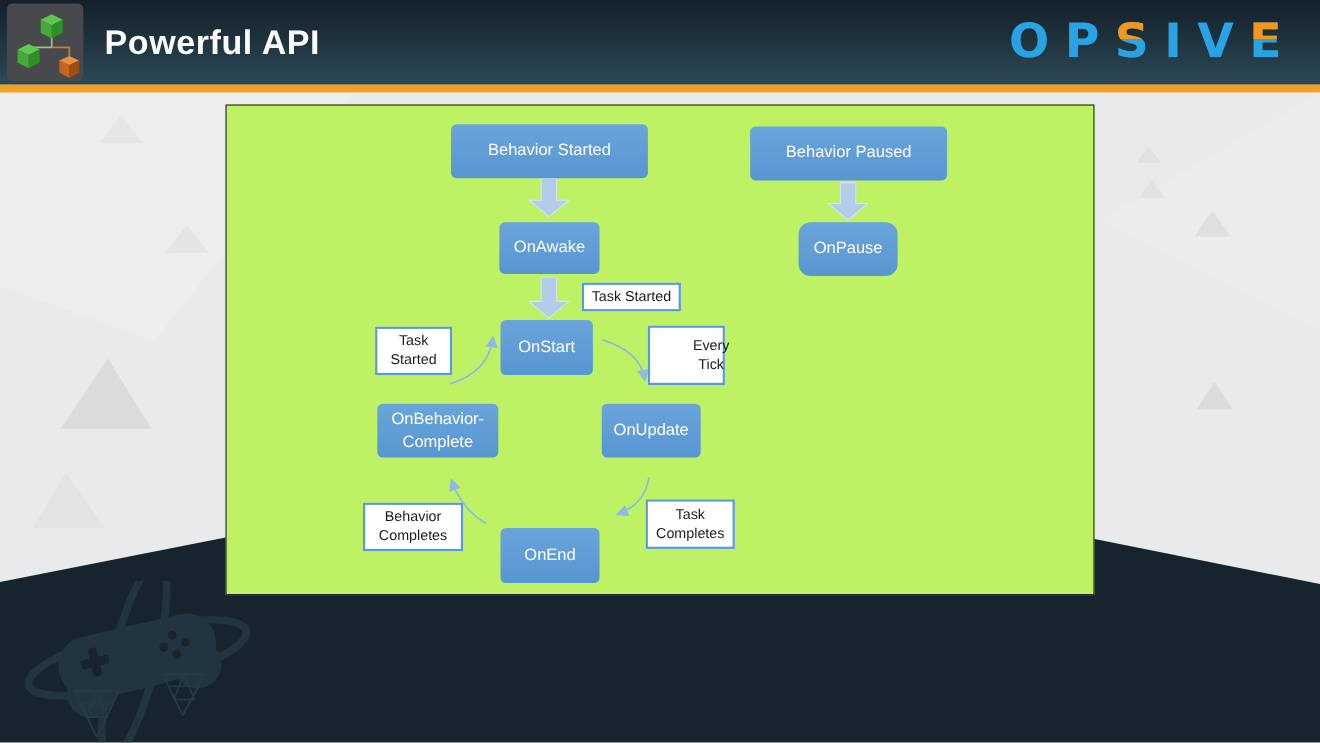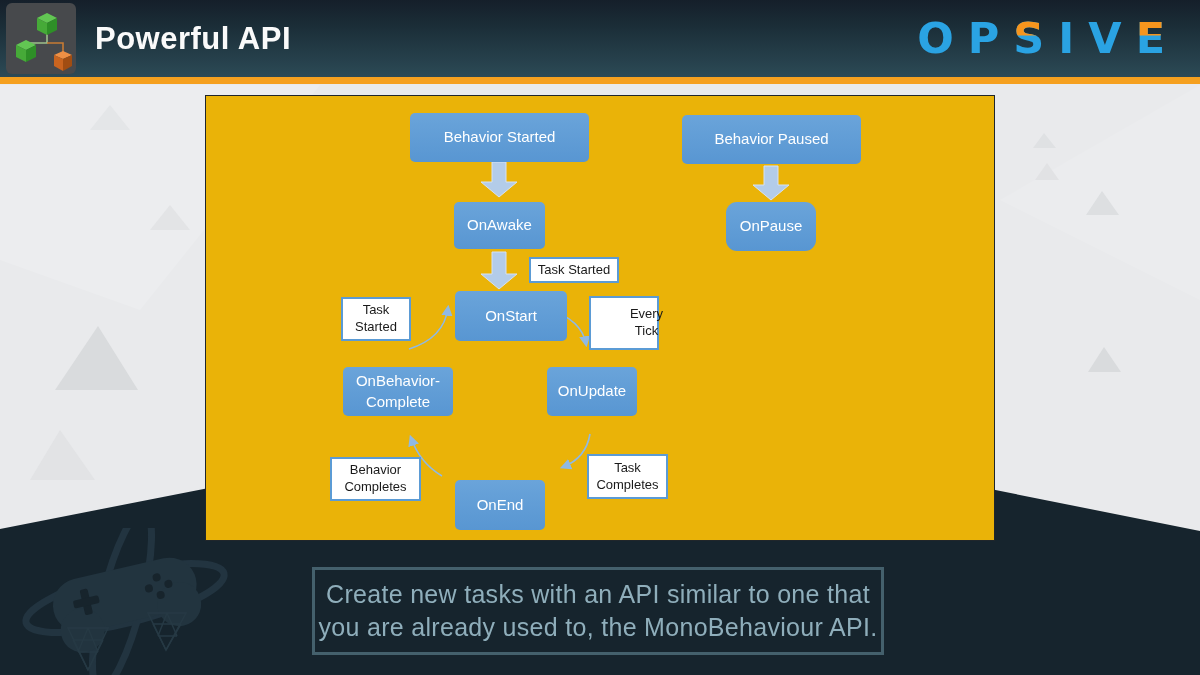--- a/index.html
+++ b/index.html
@@ -22,21 +22,21 @@
   .page-title { position:absolute; left:95px; top:0; height:77px; display:flex; align-items:center;
     color:#FAFAFA; font-size:31px; font-weight:bold; letter-spacing:0.5px; }
   .brand { position:absolute; right:28px; top:0; height:77px; display:flex; align-items:center; }
   .brand-letter { position:relative; display:inline-block; font-size:43px; font-weight:bold;
     color:#2AA3E3; margin:0 7px; line-height:1; font-family:"DejaVu Sans", sans-serif; }
   .brand-letter .accent-top { position:absolute; left:0; top:0; color:#F6951D;
     clip-path:inset(0 0 57% 0); }
 
   
   .panel { position:absolute; left:205px; top:95px; width:790px; height:446px;
-    background:#eab308; border:1px solid #20262B; }
+    background:#bef264; border:1px solid #20262B; }
   .fc-svg { position:absolute; left:0; top:0; width:790px; height:446px; }
 
   .node { position:absolute; display:flex; align-items:center; justify-content:center;
     text-align:center; background:linear-gradient(180deg,#6AA4DA 0%, #5896D2 100%);
     border-radius:5px; color:#FFFFFF; font-size:15px; line-height:1.35; padding:2px 4px; }
   .fc-label { position:absolute; display:flex; align-items:center; justify-content:center;
     text-align:center; background:#FFFFFF; border:2px solid #5B9BD5; color:#1A1A1A;
     font-size:13px; line-height:1.3; padding:1px 3px; }
   .nowrap { white-space:nowrap; }
 
@@ -114,21 +114,21 @@
 
     <div class="node" style="left:204px; top:17px; width:179px; height:49px;">
       <span>Behavior Started</span>
     </div>
     <div class="node" style="left:248px; top:106px; width:91px; height:47px;">
       <span>OnAwake</span>
     </div>
     <div class="fc-label nowrap" style="left:323px; top:161px; width:90px; height:26px;">
       <span>Task Started</span>
     </div>
-    <div class="node" style="left:249px; top:195px; width:112px; height:50px;">
+    <div class="node" style="left:249px; top:195px; width:84px; height:50px;">
       <span>OnStart</span>
     </div>
     <div class="fc-label" style="left:135px; top:201px; width:70px; height:44px;">
       <span>Task Started</span>
     </div>
     <div class="fc-label" style="left:383px; top:200px; width:70px; height:54px;padding-left:48px;">
       <span>Every Tick</span>
     </div>
     <div class="node" style="left:137px; top:271px; width:110px; height:49px;">
       <span>OnBehavior-Complete</span>
@@ -146,24 +146,20 @@
       <span>Task Completes</span>
     </div>
     <div class="node" style="left:476px; top:19px; width:179px; height:49px;">
       <span>Behavior Paused</span>
     </div>
     <div class="node" style="left:520px; top:106px; width:90px; height:49px;border-radius:11px;">
       <span>OnPause</span>
     </div>
   </div>
 
-  <div class="caption-box">
-    <div class="caption-line">Create new tasks with an API similar to one that</div>
-    <div class="caption-line">you are already used to, the MonoBehaviour API.</div>
-  </div>
 
   <div class="header">
     <svg class="app-logo" width="70" height="71" viewBox="0 0 70 71">
       <rect x="0" y="0" width="70" height="71" rx="6" fill="#47494C"></rect>
       <polyline points="41,31 41,40 20,40 20,43" fill="none" stroke="#9DC08B" stroke-width="1.6"></polyline>
       <polyline points="41,40 57,40 57,50" fill="none" stroke="#C87B33" stroke-width="1.6"></polyline>
       <g>
         <polygon points="41,10 51,15 41,20 31,15" fill="#62C653"></polygon>
         <polygon points="51,15 51,27 41,32 41,20" fill="#2E8F27"></polygon>
         <polygon points="31,15 41,20 41,32 31,27" fill="#46AA38"></polygon>

